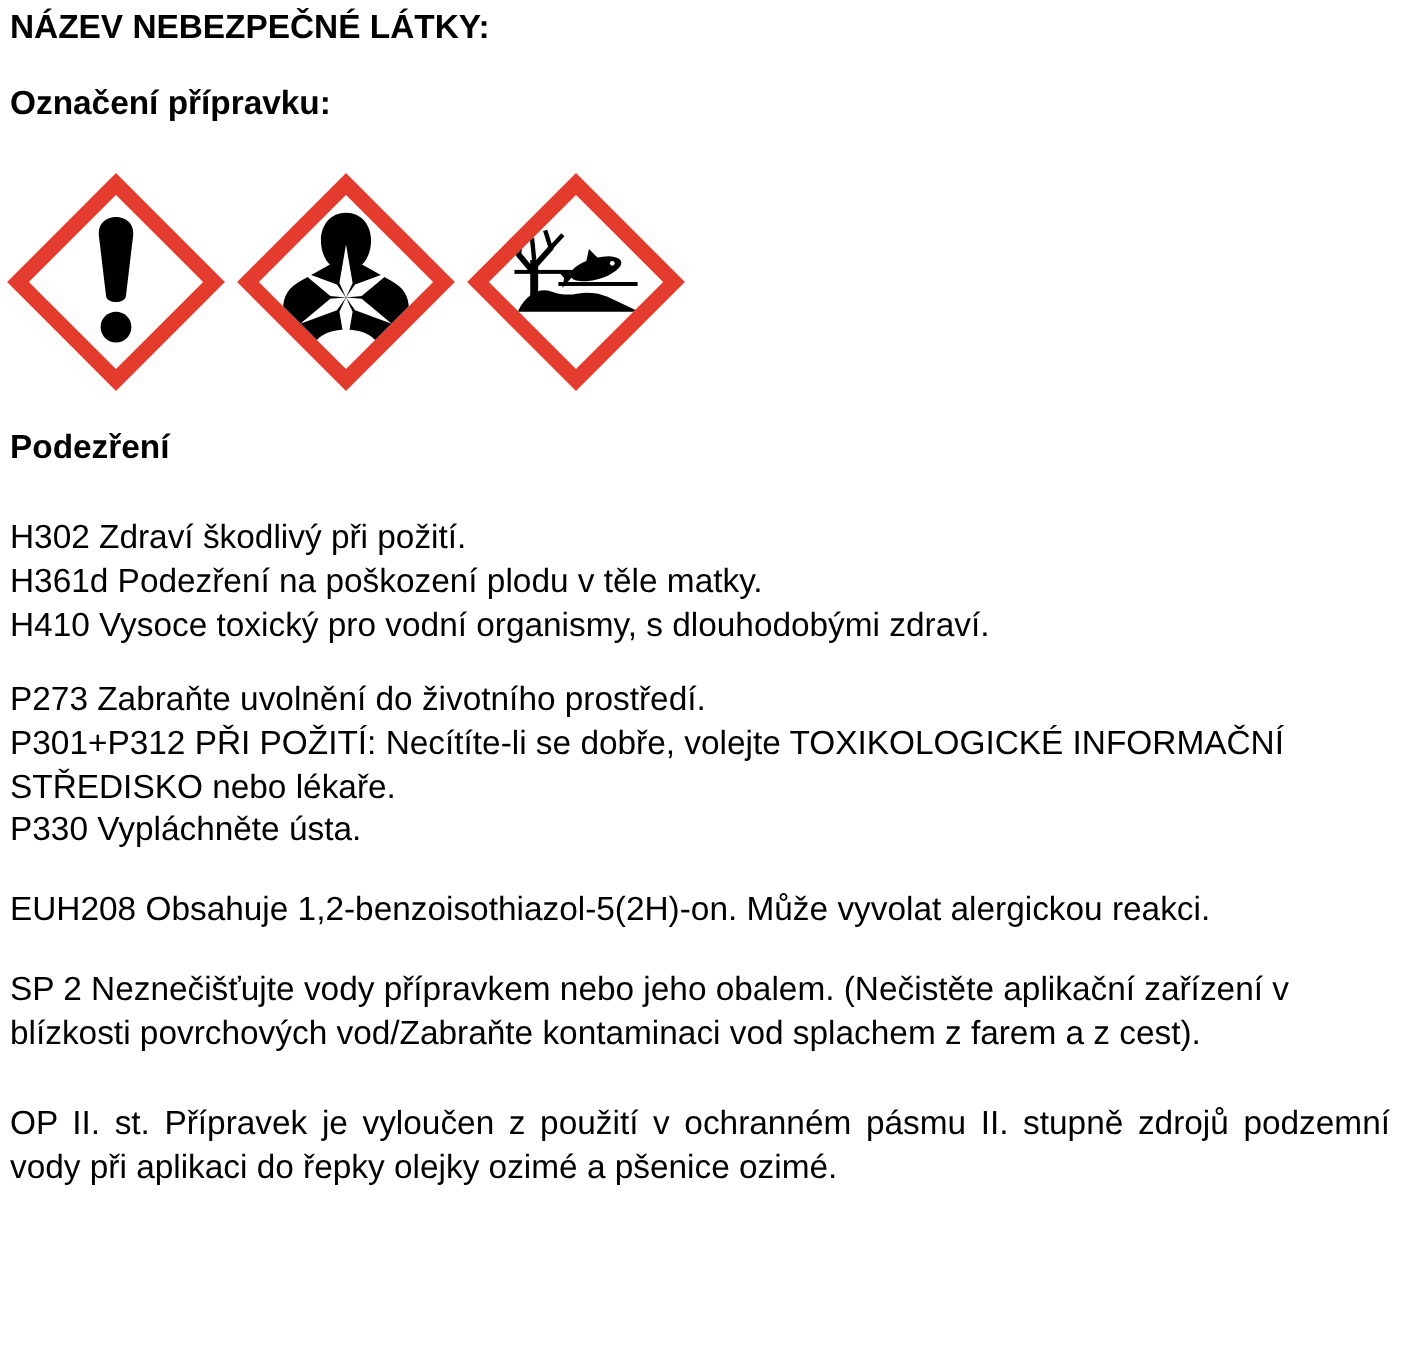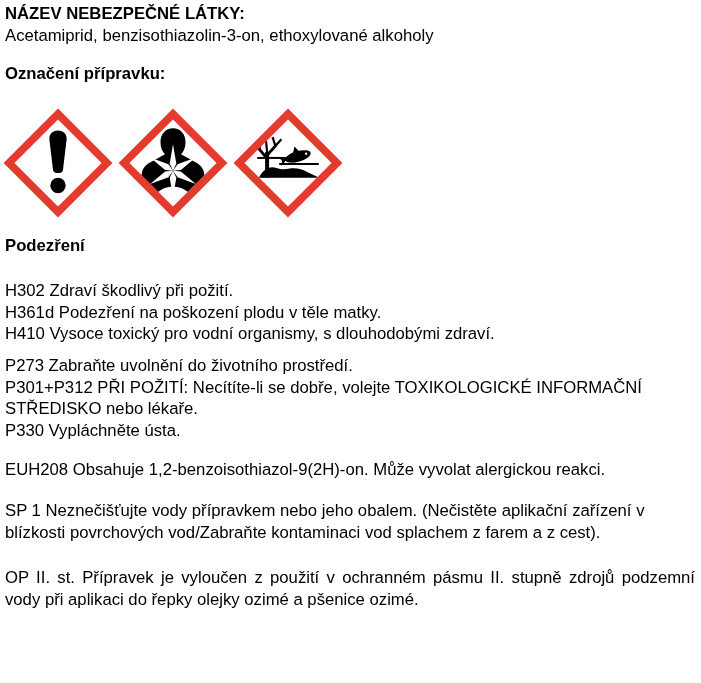--- a/index.html
+++ b/index.html
@@ -14,32 +14,31 @@
     color: #000;
     -webkit-font-smoothing: antialiased;
   }
   .bold { font-weight: 700; }
   .designation-heading { margin-top: 16.5px; }
   .picto-row { margin-top: 23px; margin-left: -2px; font-size: 0; line-height: 0; }
   .picto { display: inline-block; width: 110px; height: 110px; margin-right: 5px; vertical-align: top; }
   .diamond { fill: #fff; stroke: var(--ghs-red, #e33b2d); stroke-width: 7; }
   .signal-word { margin-top: 17px; }
   .block-h   { margin-top: 23.5px; }
-  .block-p   { margin-top: 10px; }
+  .block-p   { margin-top: 16px; }
   .block-euh { margin-top: 17.5px; }
   .block-sp  { margin-top: 19px; }
   .block-op  { margin-top: 23.5px; text-align: justify; text-align-last: left; }
 </style>
 </head>
 <body>
 
 <div>
 
   <div class="bold">NÁZEV NEBEZPEČNÉ LÁTKY:</div>
-  <div>Acetamiprid, benzisothiazolin-3-on, ethoxylované alkoholy</div>
 
   <div class="bold designation-heading">Označení přípravku:</div>
 
   <div class="picto-row">
 
     
     <svg class="picto" viewBox="0 0 100 100">
       <defs>
           <clipPath id="cp1">
             <polygon points="50,10.4 89.6,50 50,89.6 10.4,50"></polygon>
@@ -110,20 +109,20 @@
     <p>H410 Vysoce toxický pro vodní organismy, s dlouhodobými zdraví.</p>
   </div>
 
   <div class="block-p">
     <p>P273 Zabraňte uvolnění do životního prostředí.</p>
     <p>P301+P312 PŘI POŽITÍ: Necítíte-li se dobře, volejte TOXIKOLOGICKÉ INFORMAČNÍ STŘEDISKO nebo lékaře.</p>
     <p>P330 Vypláchněte ústa.</p>
   </div>
 
   <div class="block-euh">
-    <p>EUH208 Obsahuje 1,2-benzoisothiazol-9(2H)-on. Může vyvolat alergickou reakci.</p>
+    <p>EUH208 Obsahuje 1,2-benzoisothiazol-5(2H)-on. Může vyvolat alergickou reakci.</p>
   </div>
 
-  <p class="block-sp">SP 1 Neznečišťujte vody přípravkem nebo jeho obalem. (Nečistěte aplikační zařízení v blízkosti povrchových vod/Zabraňte kontaminaci vod splachem z farem a z cest).</p>
+  <p class="block-sp">SP 2 Neznečišťujte vody přípravkem nebo jeho obalem. (Nečistěte aplikační zařízení v blízkosti povrchových vod/Zabraňte kontaminaci vod splachem z farem a z cest).</p>
 
   <p class="block-op">OP II. st. Přípravek je vyloučen z použití v ochranném pásmu II. stupně zdrojů podzemní vody při aplikaci do řepky olejky ozimé a pšenice ozimé.</p>
 
 </div>
 
 </body></html>

